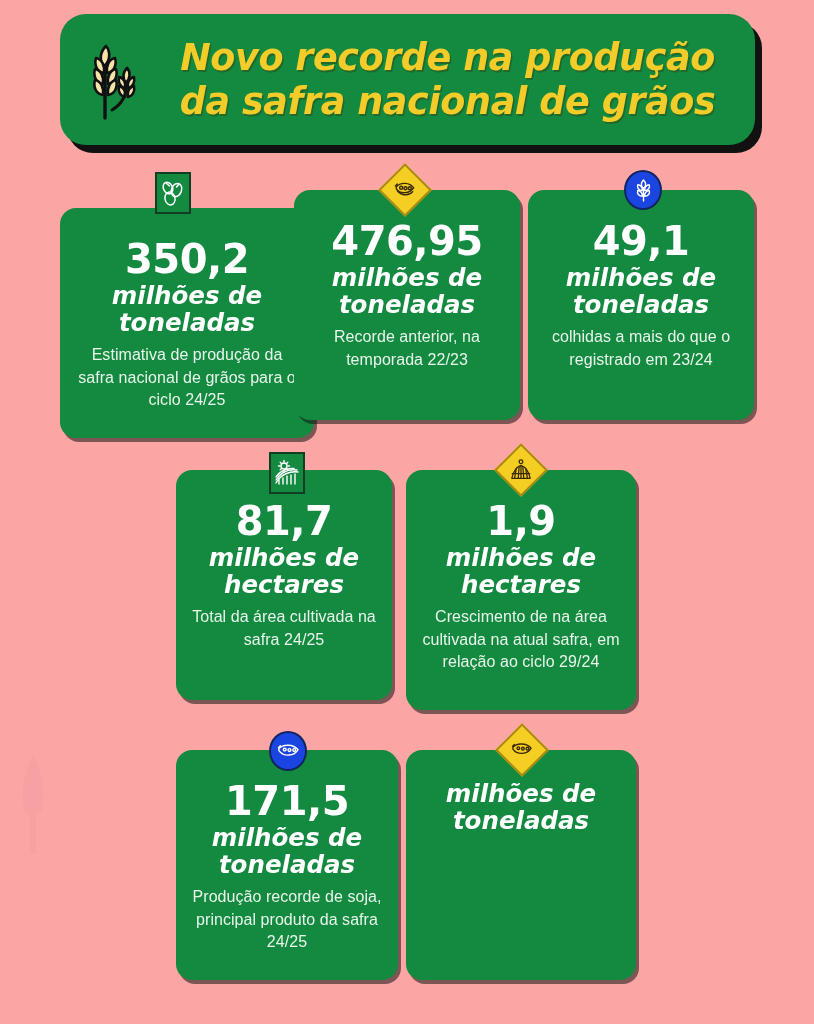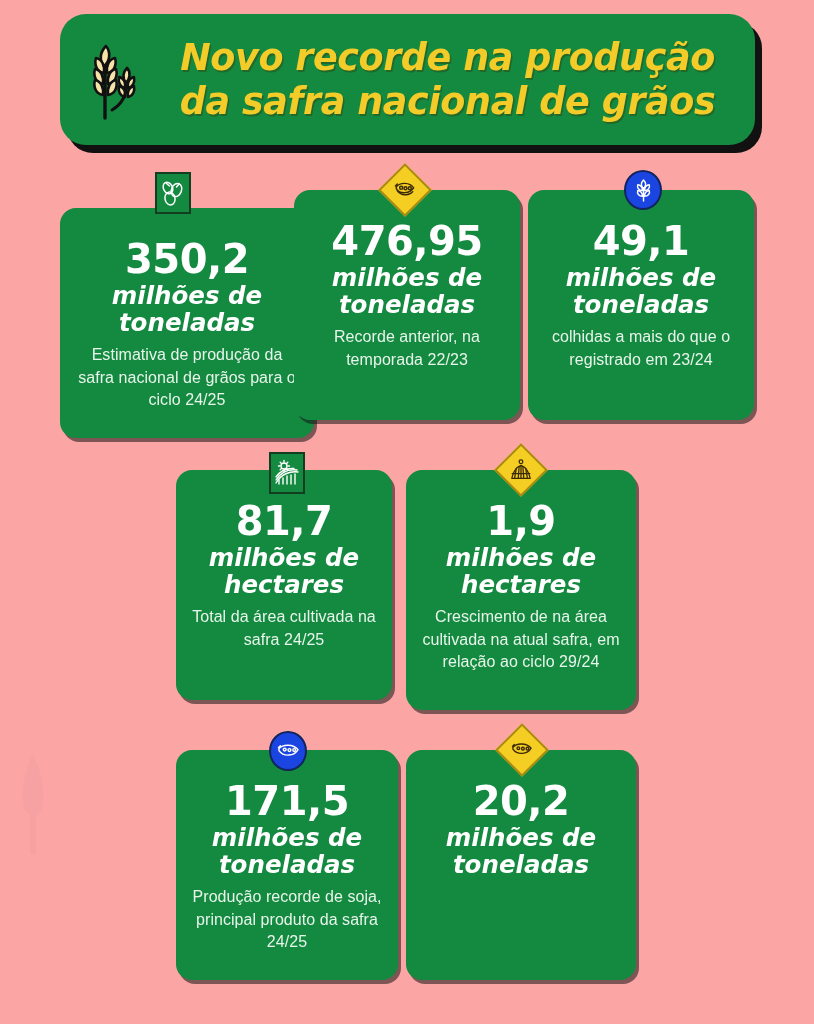--- a/index.html
+++ b/index.html
@@ -329,18 +329,17 @@
       <g fill="none" stroke="#3A2A05" stroke-width="1.5" stroke-linecap="round" stroke-linejoin="round">
         <path d="M3 8 C7 3 18 3 23 9 C19 16 8 17 3 10 Z"></path>
         <circle cx="9" cy="9" r="1.5"></circle>
         <circle cx="14" cy="9.5" r="1.5"></circle>
         <circle cx="19" cy="9.5" r="1.5"></circle>
         <path d="M2.5 7 L4.5 5"></path>
       </g>
     </svg>
   </div>
   <div class="card" id="card-6">
-    <div class="card-value">20,2</div>
     <div class="card-unit">milhões de
 toneladas</div>
   </div>
 
 </div>
 
 </body></html>

